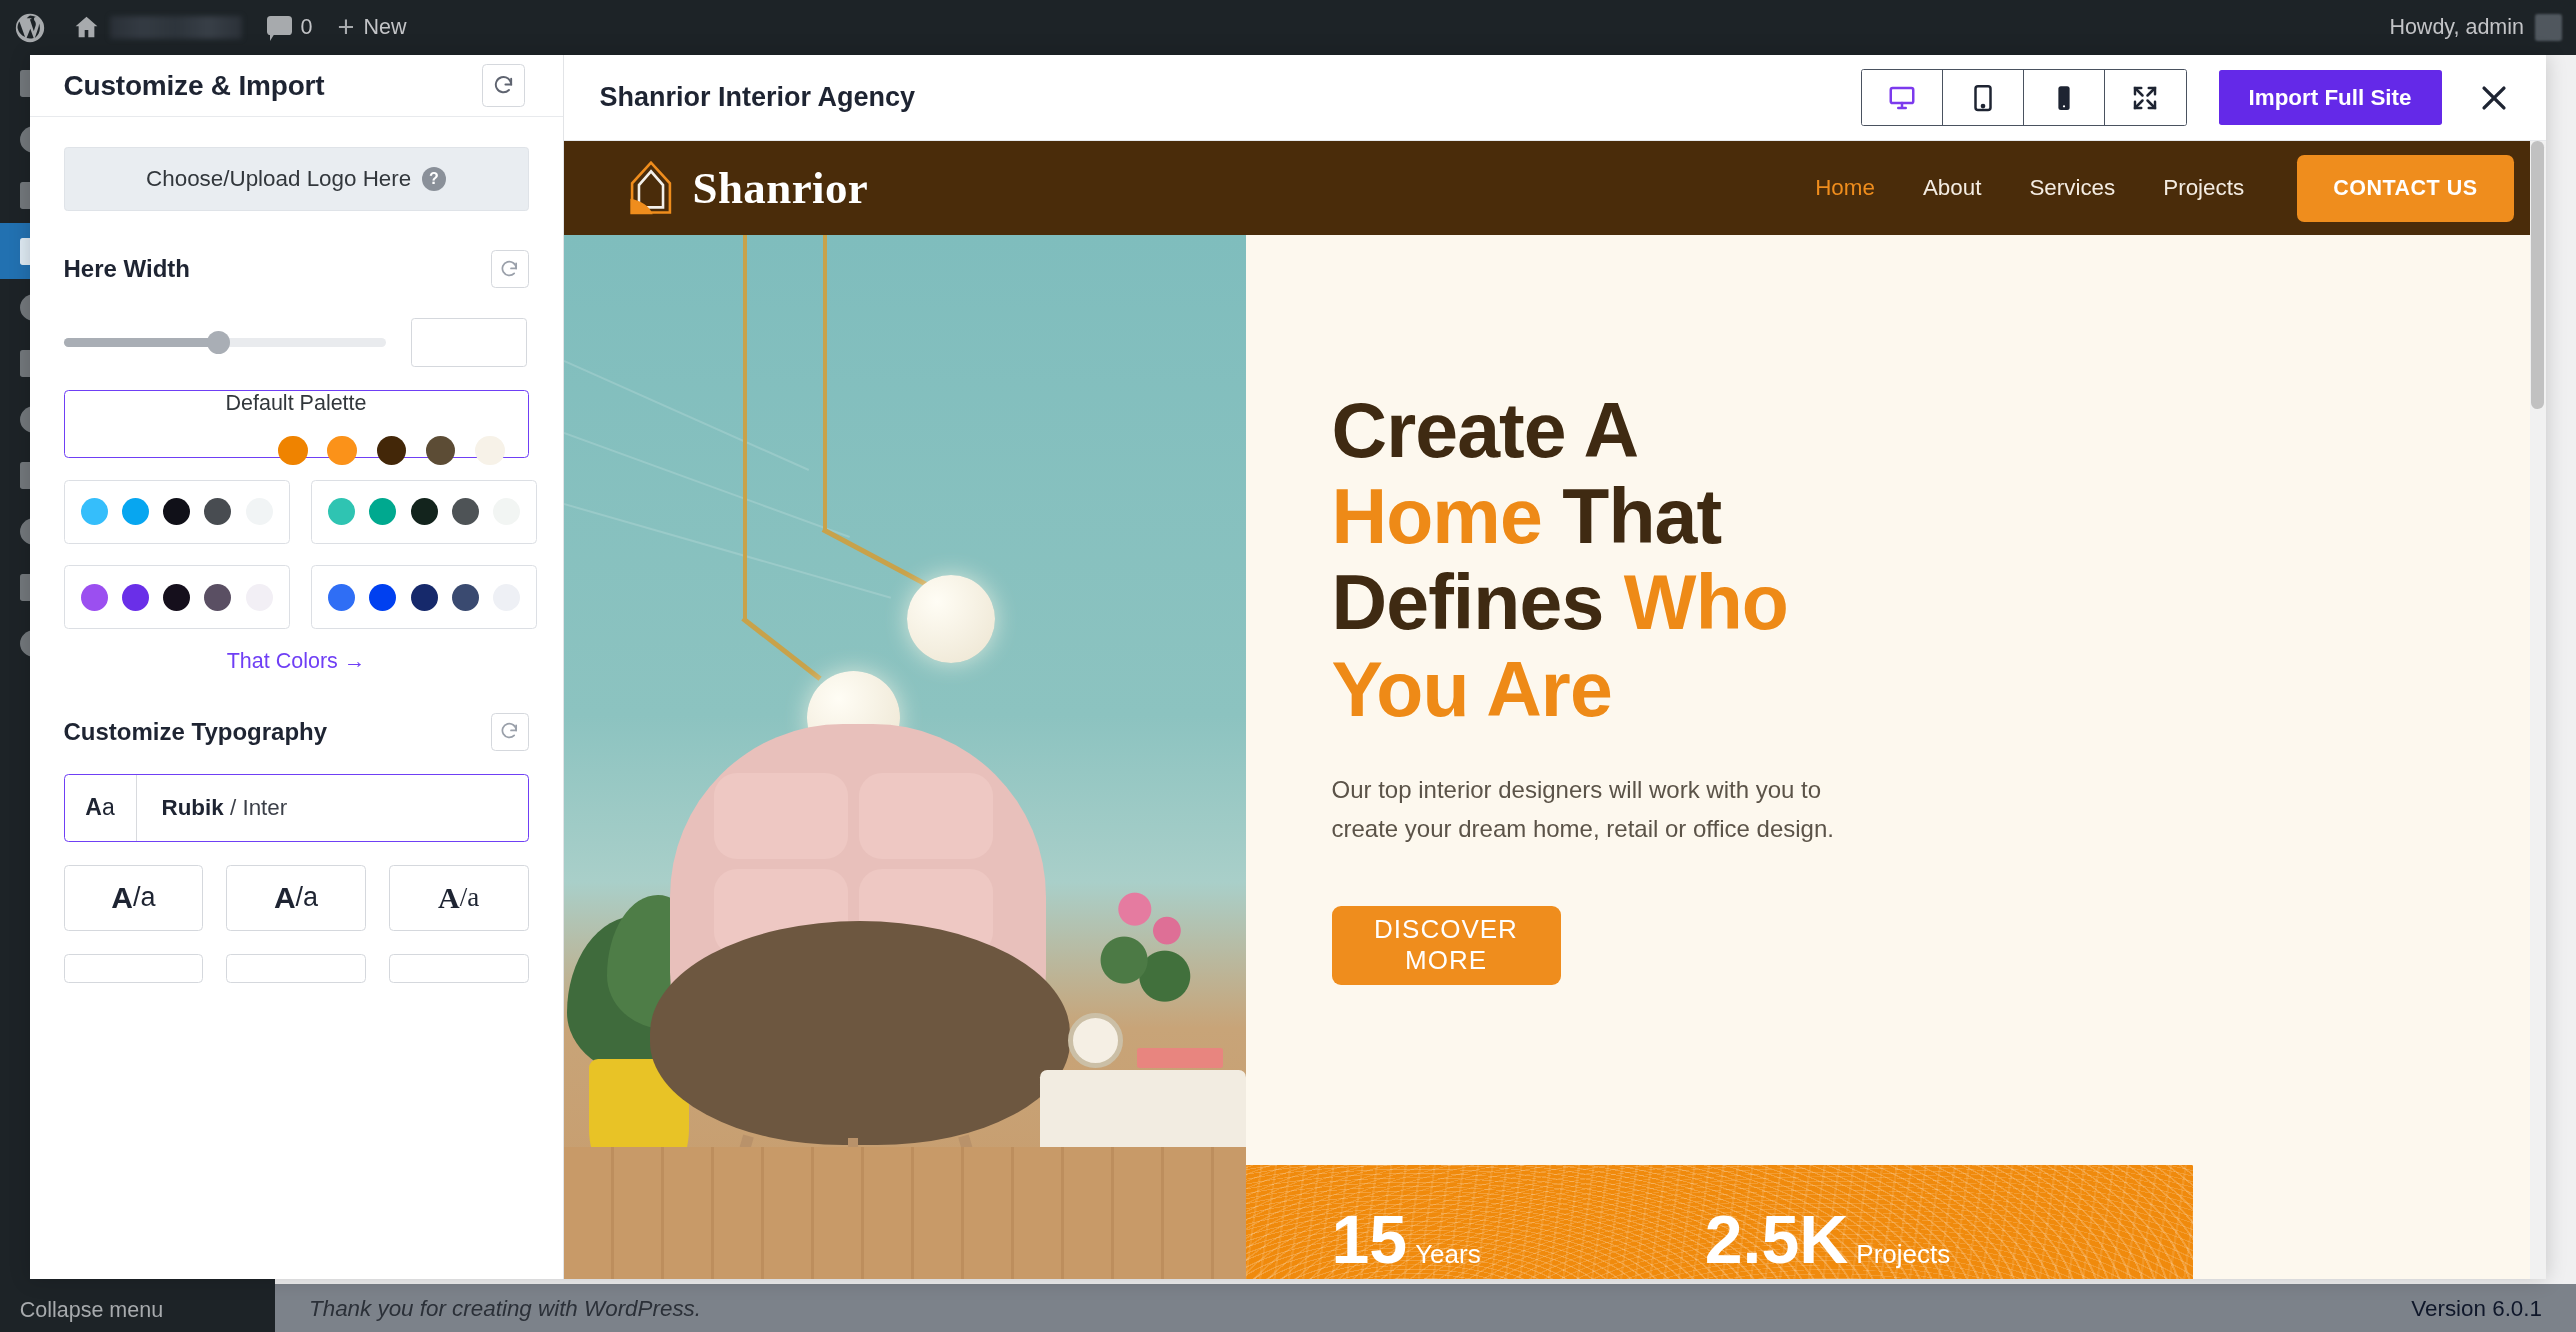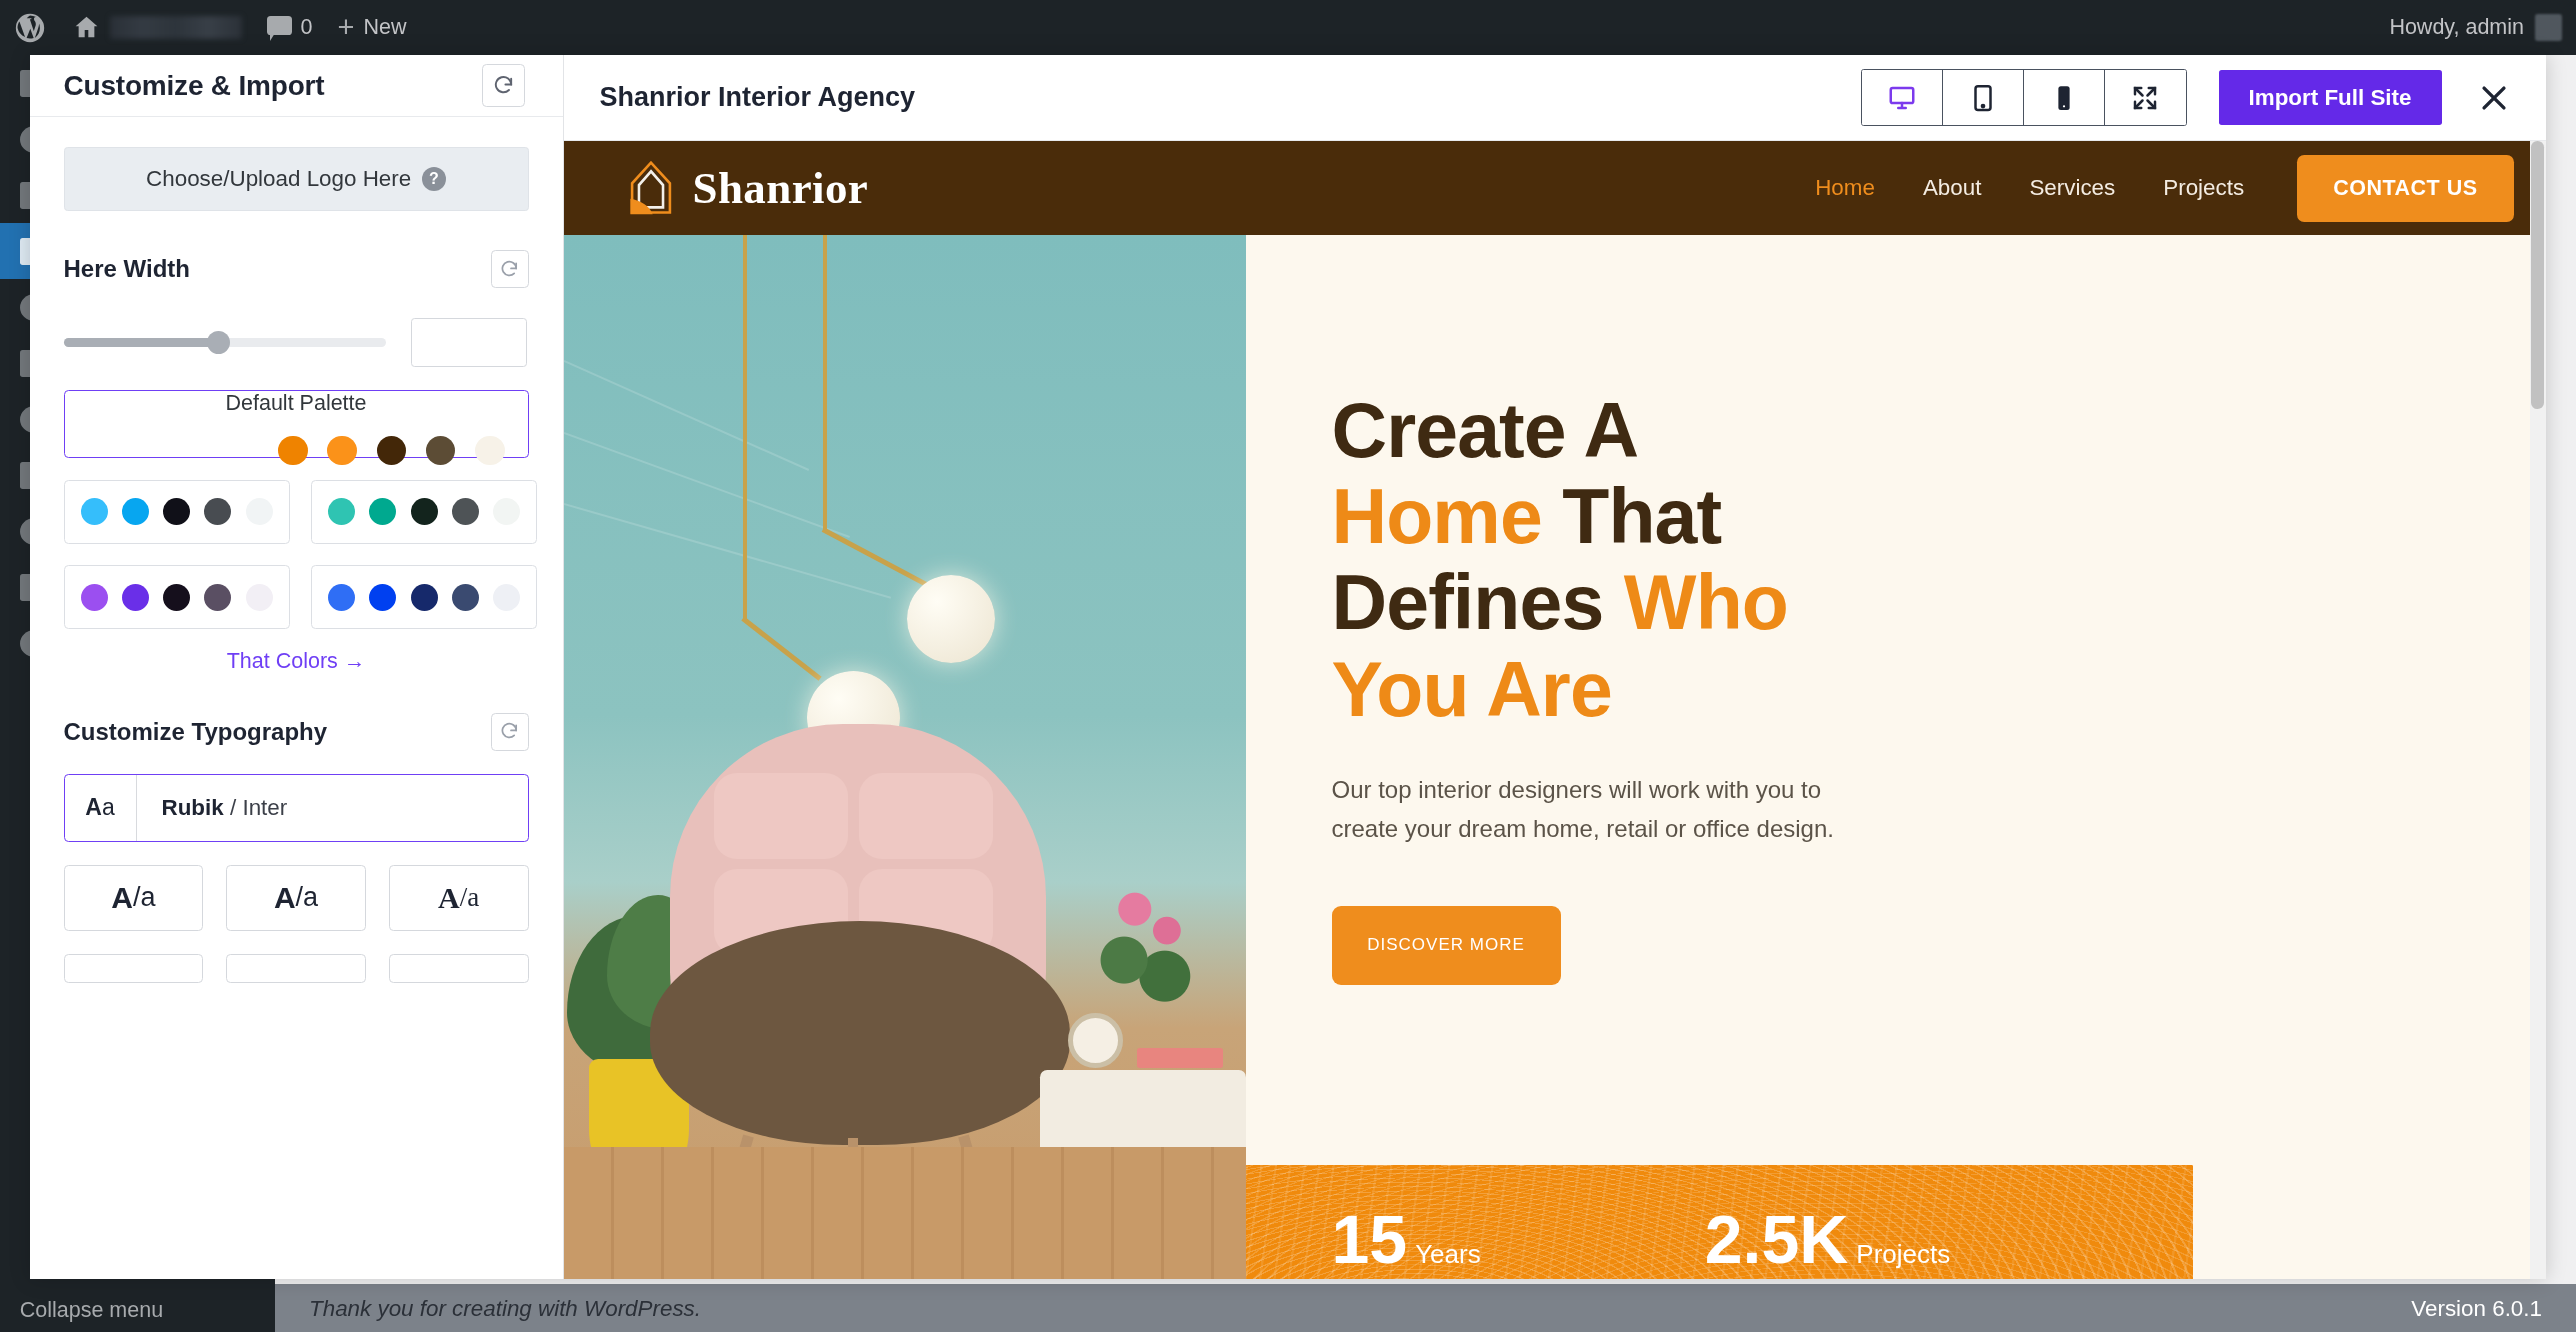--- a/index.html
+++ b/index.html
@@ -53,21 +53,21 @@
     color:#a7aaad; font-size:21.5px; background:#1d2327;
   }
 
   
   #wp-footer {
     position:absolute; bottom:0; left:275px; width:2301px; height:49px;
     background:#7c828a; display:flex; align-items:center;
     padding:0 34px; z-index:2;
   }
   #wp-footer .thanks { font-style:italic; font-size:22.4px; color:#2b3038; }
-  #wp-footer .ver { margin-left:auto; font-size:22.4px; color:#ffffff; }
+  #wp-footer .ver { margin-left:auto; font-size:22.4px; color:#0f172a; }
 
   
   #st-modal {
     position:absolute; top:55px; left:29.5px; width:2516px; height:1224px;
     background:#fff; z-index:10; display:flex; overflow:hidden;
     box-shadow:0 0 19.7px rgba(0,0,0,.18);
   }
 
   
   #customize-panel {
@@ -272,21 +272,21 @@
   .hero-h1 {
     font-size:77px; line-height:1.12; font-weight:800; color:#3f2a12;
     letter-spacing:-0.9px; max-width:555px;
   }
   .hero-h1 .accent { color:#ee8a17; }
   .hero-sub {
     margin-top:39px; font-size:24px; line-height:1.62; color:#5b5348; max-width:537px;
   }
   .discover-btn {
     margin-top:57px; width:229px; height:79px; background:#ef8d1d; color:#fff;
-    font-size:17px; letter-spacing:1px; border-radius:9px; border:none;
+    font-size:26px; letter-spacing:1px; border-radius:9px; border:none;
     display:flex; align-items:center; justify-content:center; cursor:pointer;
     font-family:"Liberation Sans",sans-serif;
   }
 
   .stats-band {
     position:absolute; left:682px; bottom:0; right:353px; height:114px;
     background:#f08a0c; overflow:hidden; display:flex; align-items:flex-end;
     padding-left:86px; gap:224px; z-index:2;
   }
   .stats-waves {

